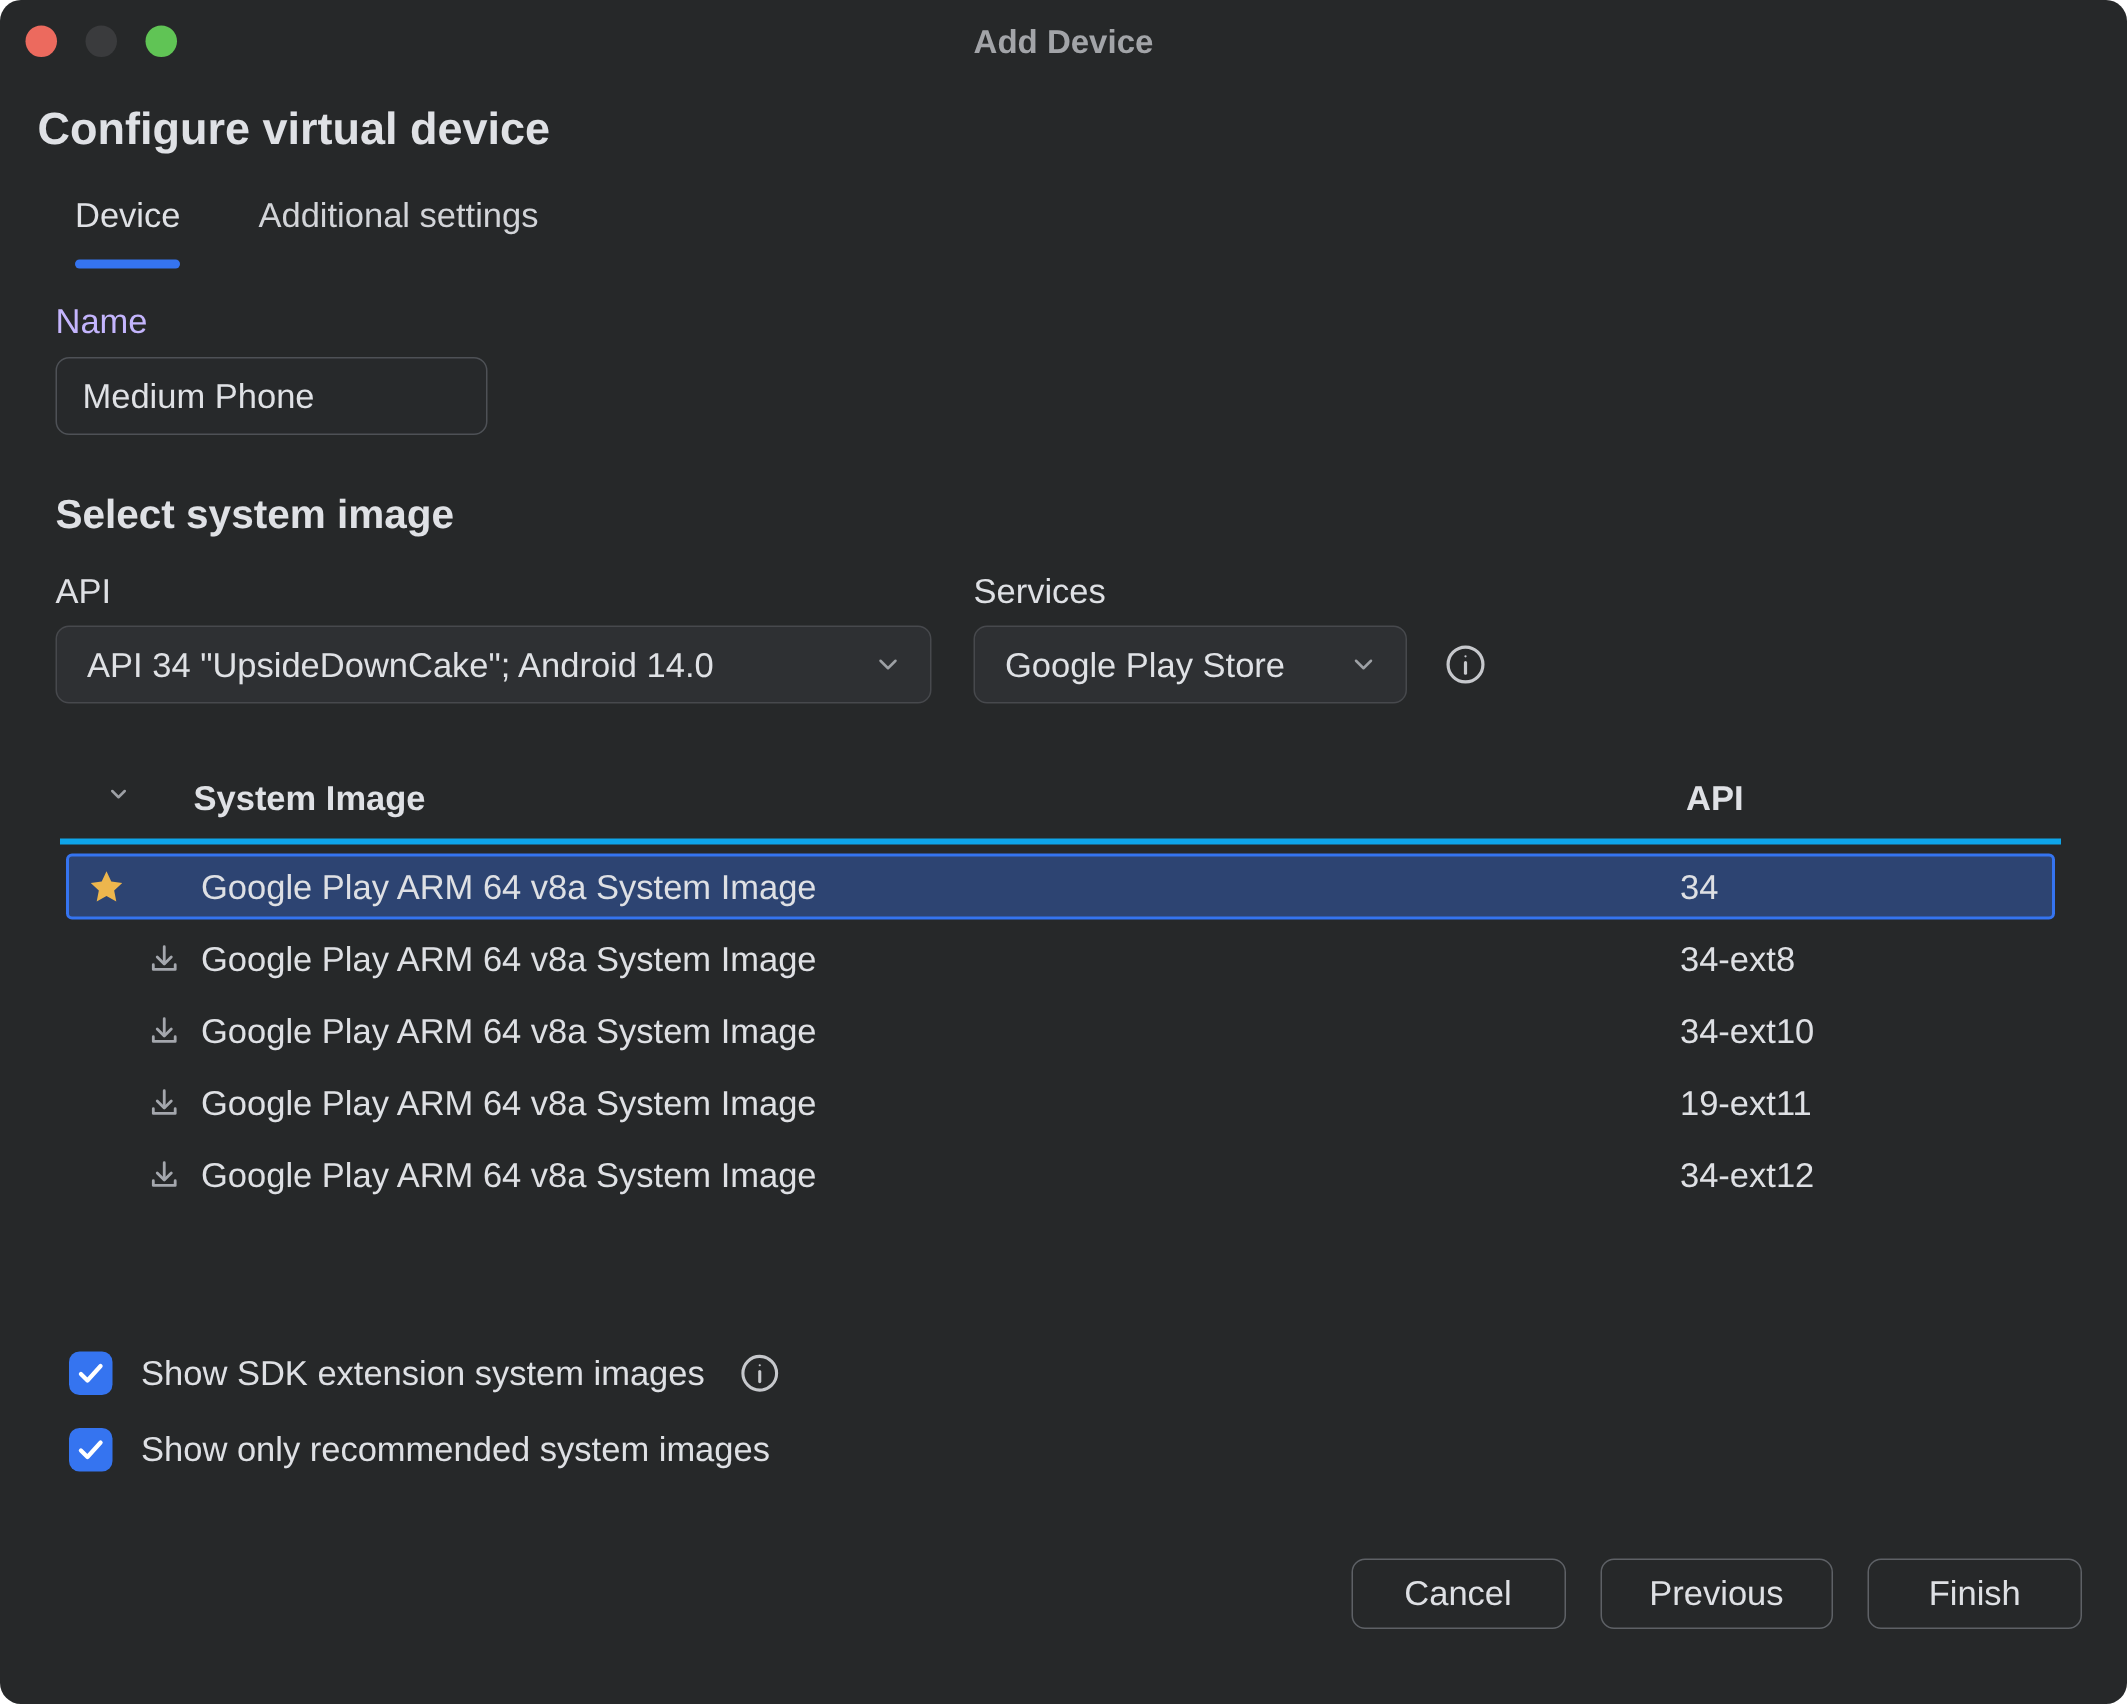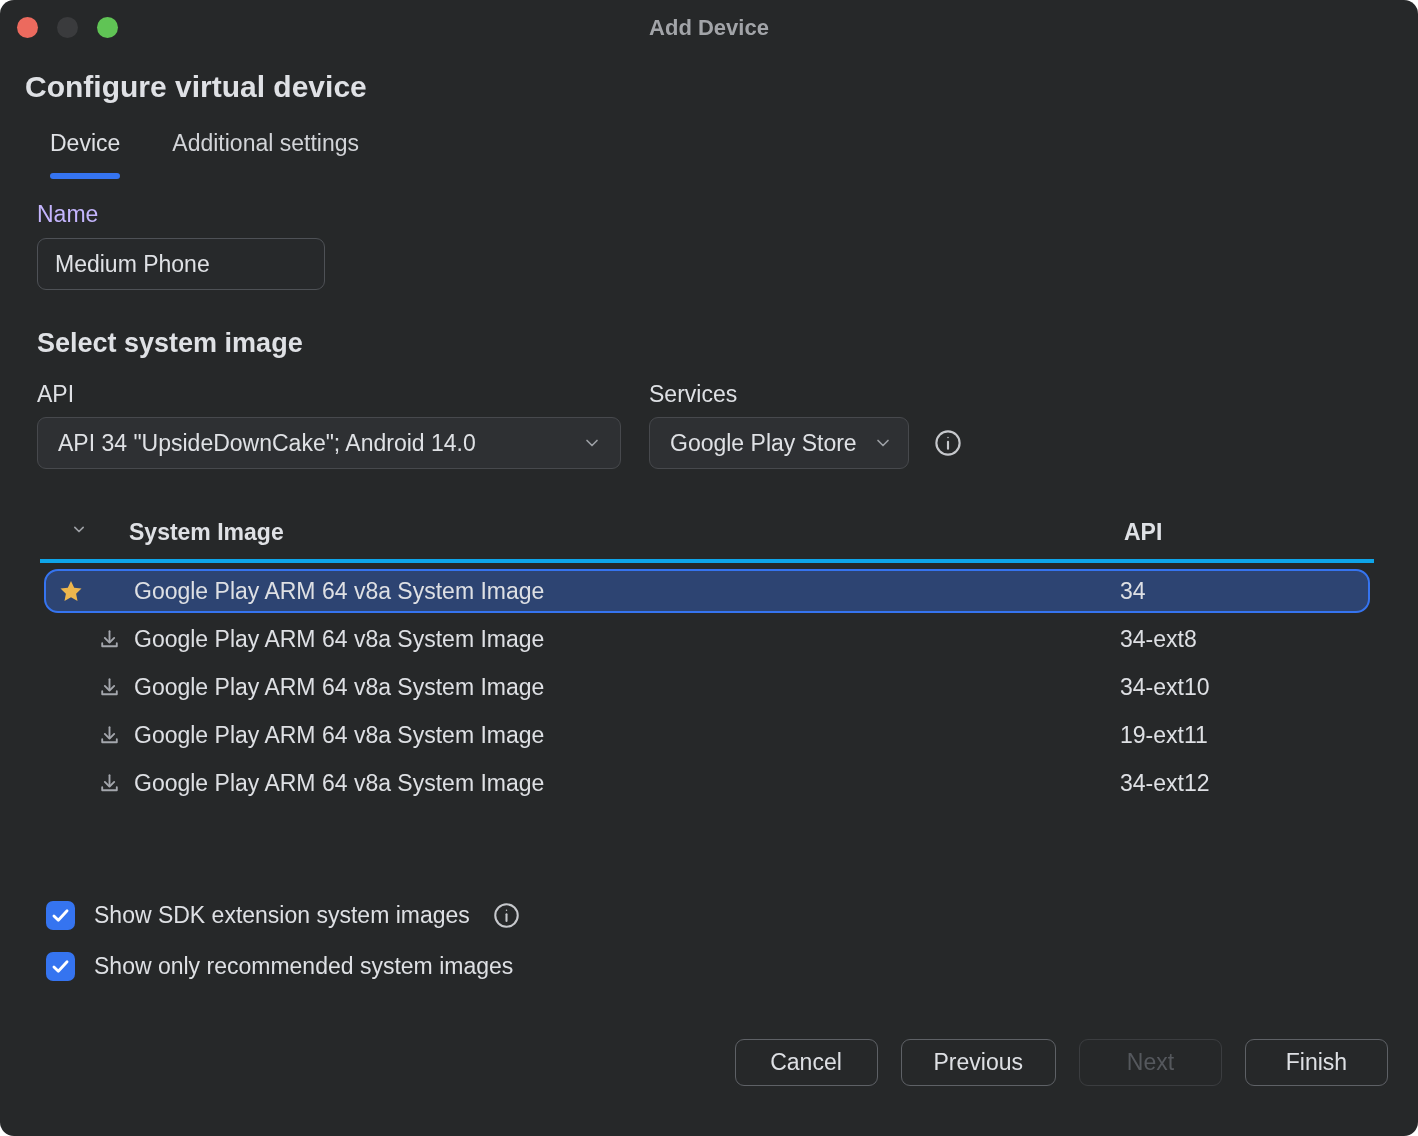--- a/index.html
+++ b/index.html
@@ -51,42 +51,42 @@
 
   .selectors { display:flex; margin-top:22px; }
   .selector-label { font-size:23px; color:#DEE0E4; }
   .dropdown {
     margin-top:9px; height:52px; display:flex; align-items:center;
     background:#2E3033; border:1px solid #47494D; border-radius:9px;
     cursor:pointer; font-size:23px; color:#DFE1E5;
     padding:0 18px 0 20px; justify-content:space-between;
   }
   .dd-api { width:584px; }
-  .dd-services { width:260px; }
+  .dd-services { width:289px; }
   .selector-services { margin-left:28px; }
   .dd-value { white-space:nowrap; }
   .chev { flex:0 0 auto; margin-left:16px; }
 
   .info-btn { background:none; border:none; cursor:pointer; padding:0; display:flex; align-items:center; }
   .info-services { margin:9px 0 0 24px; align-self:flex-end; height:52px; }
 
   
   .table { margin:50px 0 0 3px; width:1334px; }
   .thead {
     display:flex; align-items:flex-start; padding:0 0 13px 26px;
     border-bottom:4px solid #0ea5e9; font-weight:bold; font-size:23px; color:#DFE1E5;
   }
   .thead .slot { width:26px; display:flex; justify-content:center; cursor:pointer; }
   .th-name { margin-left:37px; flex:1; }
   .th-api  { width:250px; }
 
   .tbody { margin-top:6px; }
   .trow {
     display:flex; align-items:center; height:44px; margin:0 4px 4px 4px;
-    border:2px solid transparent; border-radius:14px;
+    border:2px solid transparent; border-radius:4px;
     font-size:23px; color:#DEE0E4; cursor:pointer;
   }
   .trow.selected { background:#2D4472; border-color:#3574F0; }
   .trow .slot { width:26px; display:flex; justify-content:center; align-items:center; }
   .trow .slot1 { margin-left:12px; }
   .trow .slot2 { margin-left:12px; }
   .cell-name { margin-left:12px; flex:1; white-space:nowrap; }
   .cell-api  { width:248px; }
 
   
@@ -275,18 +275,17 @@
               <polyline points="4.5 12.5 9.5 17.5 19.5 6.5"></polyline>
             </svg>
         </span>
         <span class="cb-label">Show only recommended system images</span>
       </div>
     </div>
 
     <div class="footer">
       <button class="btn">Cancel</button>
       <button class="btn">Previous</button>
-      <button class="btn" disabled="">Next</button>
       <button class="btn">Finish</button>
     </div>
 
   </div>
 </div>
 
 </body></html>

